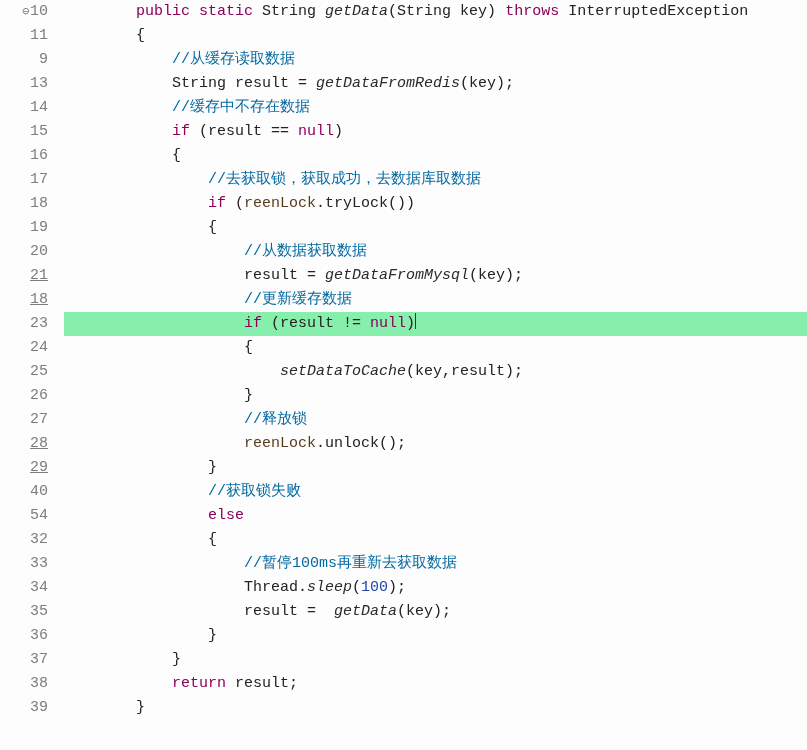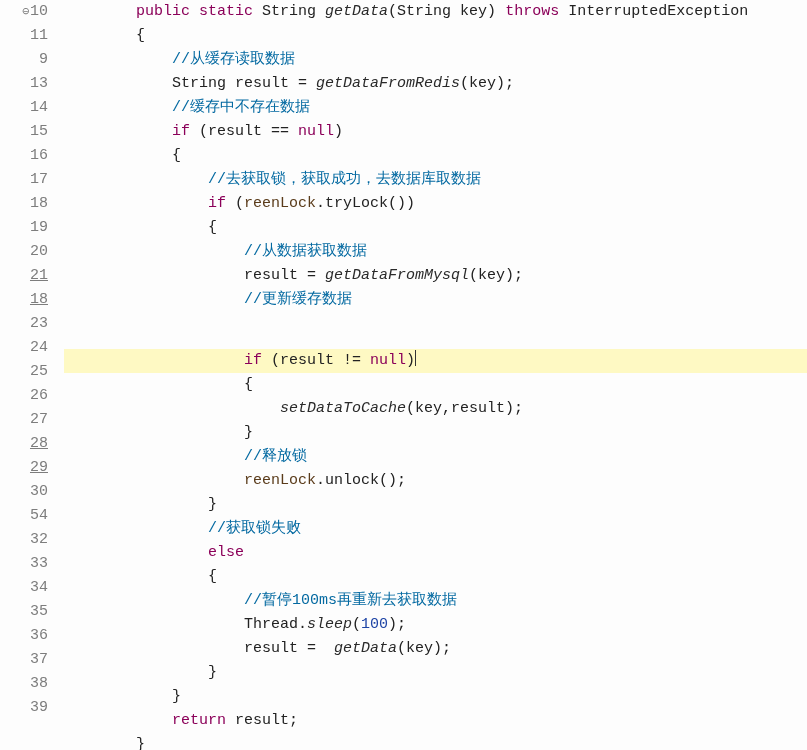--- a/index.html
+++ b/index.html
@@ -29,22 +29,21 @@
   .gutter .mark { text-decoration: underline; }
   .code {
     flex: 1;
     white-space: pre;
     padding-left: 4px;
   }
   .code div {
     height: 24px;
   }
   .hl {
-    background: #fef9c3;
-    margin-top: 37px;
+    background: #86efac;
   }
   
   .kw { color: #8b0059; font-weight: normal; }     
   .fn { font-style: italic; color: #2a2a2a; }    
   .var { color: #5a3b1a; }                       
   .cmt { color: #0369a1; }                       
   .num { color: #1e44a5; }                       
   .caret {
     border-right: 1px solid #333;
     display:inline-block;
@@ -77,21 +76,21 @@
       <div>20</div>
       <div class="mark">21</div>
       <div class="mark">18</div>
       <div>23</div>
       <div>24</div>
       <div>25</div>
       <div>26</div>
       <div>27</div>
       <div class="mark">28</div>
       <div class="mark">29</div>
-      <div>30</div>
+      <div>40</div>
       <div>54</div>
       <div>32</div>
       <div>33</div>
       <div>34</div>
       <div>35</div>
       <div>36</div>
       <div>37</div>
       <div>38</div>
       <div>39</div>
     </div>

